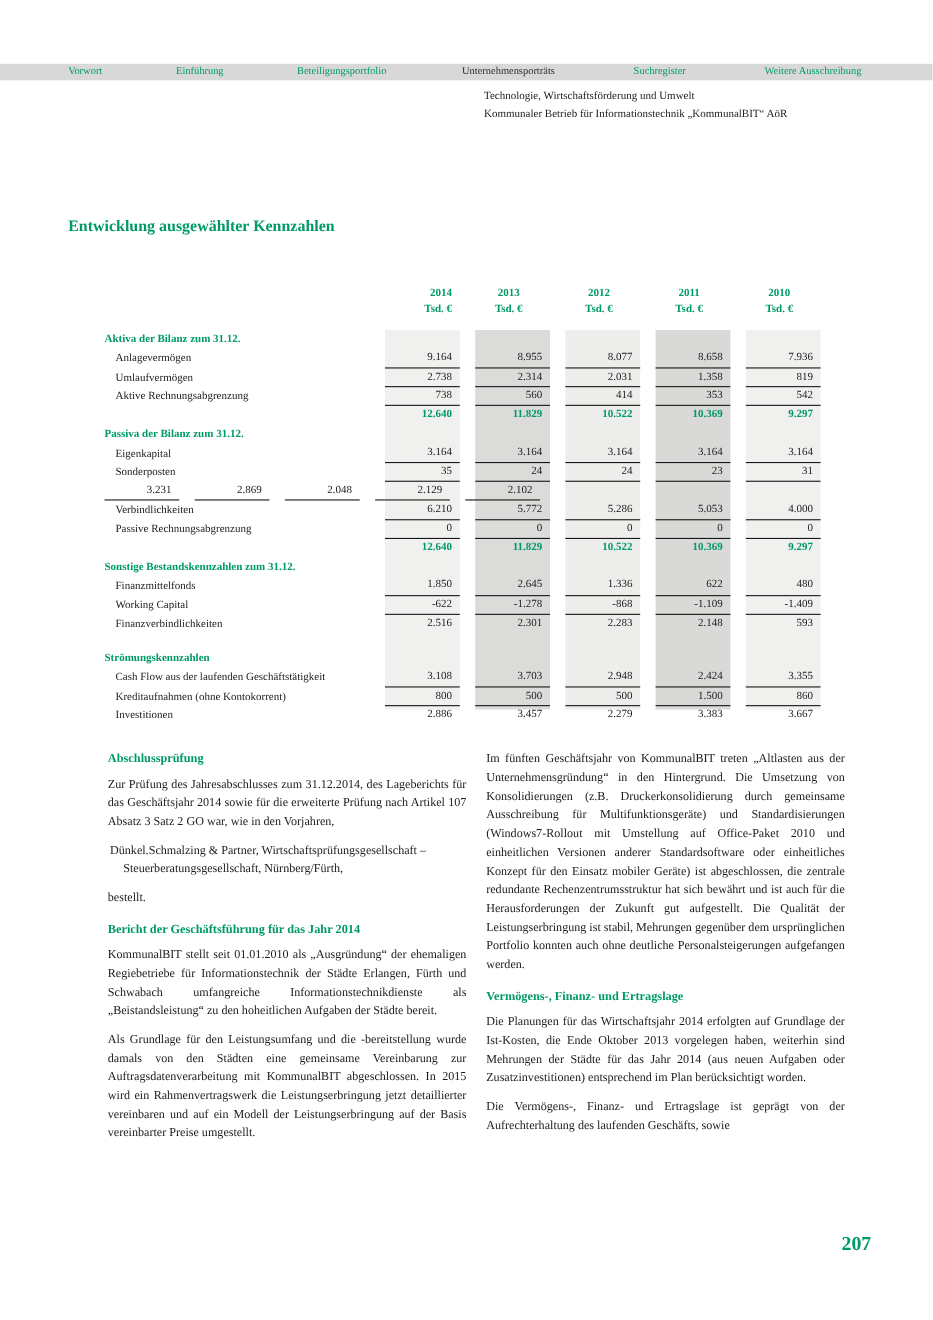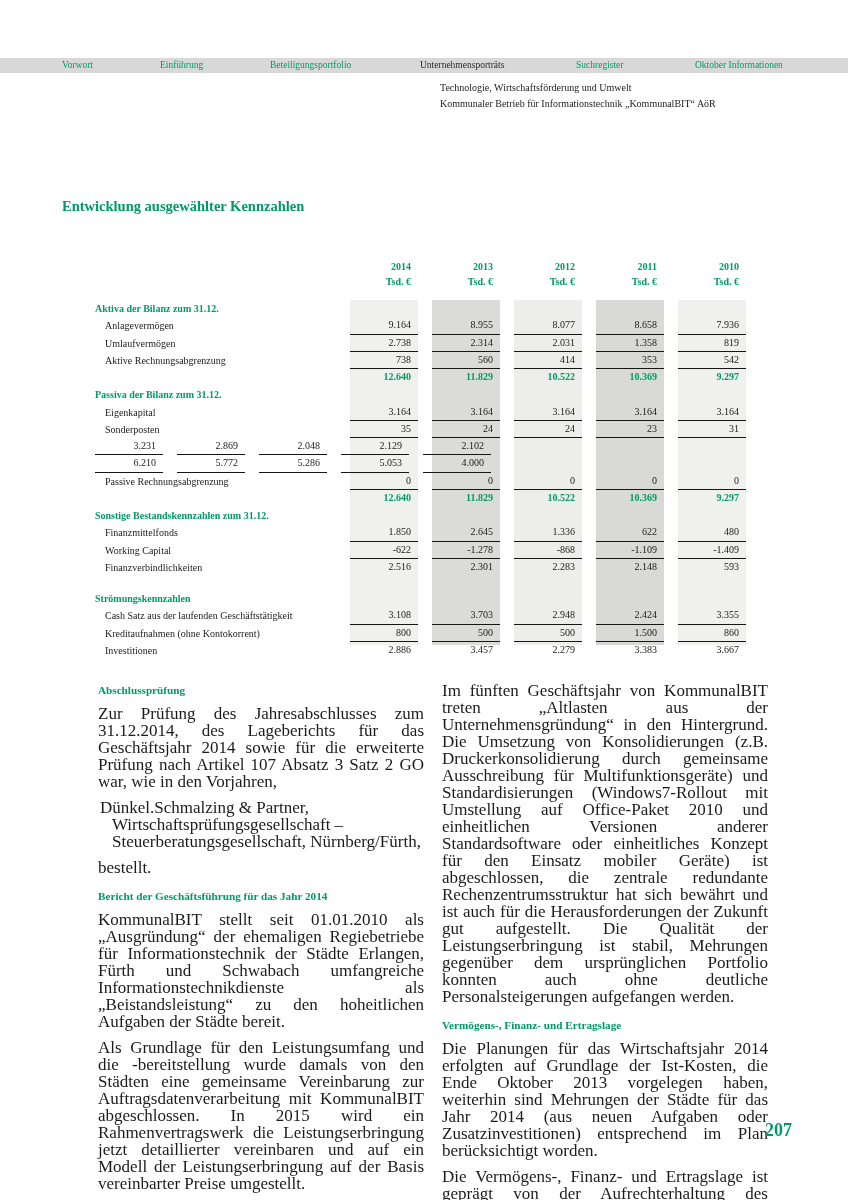--- a/index.html
+++ b/index.html
@@ -22,58 +22,58 @@
   .col-bg{position:absolute;top:43px;height:345px;width:68px;}
   .cb0{left:255px;background:#f0f0ee;}
   .cb1{left:337px;background:#dbdbd9;}
   .cb2{left:419px;background:#ededeb;}
   .cb3{left:501px;background:#d9d9d7;}
   .cb4{left:583px;background:#f0f0ee;}
 
   .thead{position:relative;display:flex;margin-left:255px;height:43px;padding-top:3px;box-sizing:border-box;}
   .ycell{width:68px;text-align:right;padding-right:7px;box-sizing:border-box;
          color:#009a67;font-weight:bold;font-size:10px;line-height:13px;}
-  .ycell + .ycell{margin-left:14px;}
+  .ycell + .ycell{margin-left:14px;text-align:center;}
   .ycell .unit{margin-top:2px;}
 
   .tbody{position:relative;}
   .trow{display:flex;height:17.25px;}
   .trow.spacer{height:14px;}
   .tlabel{width:255px;font-size:10px;line-height:17.25px;padding-left:10px;box-sizing:border-box;
           white-space:nowrap;overflow:hidden;}
   .trow.section .tlabel{padding-left:0;color:#009a67;font-weight:bold;}
   .tcell{width:68px;text-align:right;padding-right:7px;box-sizing:border-box;
          font-size:10px;line-height:16.5px;}
   .tcell + .tcell{margin-left:14px;}
   .tcell.ul{border-bottom:1.4px solid #161616;}
   .trow.total .tcell{color:#009a67;font-weight:bold;}
 
   
   .textcol{position:absolute;top:682px;width:326px;}
   .col-left{left:98px;}
   .col-right{left:442px;}
-  .textcol p{margin:0 0 9px 0;font-size:17px;line-height:17px;text-align:justify;}
+  .textcol p{margin:0 0 9px 0;font-size:11px;line-height:17px;text-align:justify;}
   .textcol p.para-hang{padding-left:14px;text-indent:-12px;text-align:left;}
   .textcol .heading{color:#009a67;font-weight:bold;font-size:11.2px;margin:14px 0 9px 0;}
   .textcol .heading:first-child{margin-top:2px;}
 
   .page-number{position:absolute;left:765px;top:1120px;font-size:18px;font-weight:bold;color:#009a67;}
 </style>
 </head>
 <body>
 
 <div class="page">
 
   <div class="nav-band">
     <span class="nav-item n0">Vorwort</span>
     <span class="nav-item n1">Einführung</span>
     <span class="nav-item n2">Beteiligungsportfolio</span>
     <span class="nav-item n3 active">Unternehmensporträts</span>
     <span class="nav-item n4">Suchregister</span>
-    <span class="nav-item n5">Oktober Informationen</span>
+    <span class="nav-item n5">Weitere Ausschreibung</span>
   </div>
 
   <div class="breadcrumb">
     <div>Technologie, Wirtschaftsförderung und Umwelt</div>
     <div>Kommunaler Betrieb für Informationstechnik „KommunalBIT“ AöR</div>
   </div>
 
   <div class="page-title">Entwicklung ausgewählter Kennzahlen</div>
 
   <div class="ktable">
@@ -160,20 +160,21 @@
           <div class="tcell ul">31</div>
         </div>
         <div class="trow data">
           <div class="tcell ul">3.231</div>
           <div class="tcell ul">2.869</div>
           <div class="tcell ul">2.048</div>
           <div class="tcell ul">2.129</div>
           <div class="tcell ul">2.102</div>
         </div>
         <div class="trow data">
+          <div class="tlabel">Verbindlichkeiten</div>
           <div class="tcell ul">6.210</div>
           <div class="tcell ul">5.772</div>
           <div class="tcell ul">5.286</div>
           <div class="tcell ul">5.053</div>
           <div class="tcell ul">4.000</div>
         </div>
         <div class="trow data">
           <div class="tlabel">Passive Rechnungsabgrenzung</div>
           <div class="tcell ul">0</div>
           <div class="tcell ul">0</div>
@@ -214,21 +215,21 @@
           <div class="tcell">2.301</div>
           <div class="tcell">2.283</div>
           <div class="tcell">2.148</div>
           <div class="tcell">593</div>
         </div>
         <div class="trow spacer"></div>
         <div class="trow section">
           <div class="tlabel">Strömungskennzahlen</div>
         </div>
         <div class="trow data">
-          <div class="tlabel">Cash Satz aus der laufenden Geschäftstätigkeit</div>
+          <div class="tlabel">Cash Flow aus der laufenden Geschäftstätigkeit</div>
           <div class="tcell ul">3.108</div>
           <div class="tcell ul">3.703</div>
           <div class="tcell ul">2.948</div>
           <div class="tcell ul">2.424</div>
           <div class="tcell ul">3.355</div>
         </div>
         <div class="trow data">
           <div class="tlabel">Kreditaufnahmen (ohne Kontokorrent)</div>
           <div class="tcell ul">800</div>
           <div class="tcell ul">500</div>

